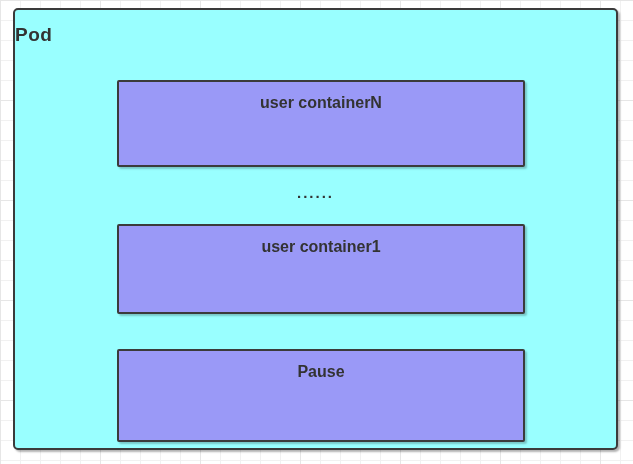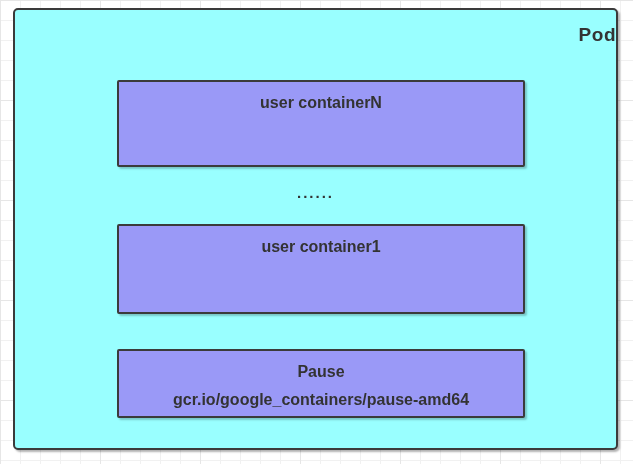--- a/index.html
+++ b/index.html
@@ -30,21 +30,21 @@
     background: #99FFFF;
     border: 2px solid #3B3B3B;
     border-radius: 5px;
     box-shadow: 2px 2px 2px rgba(0,0,0,0.3);
   }
   .pod-title {
     position: absolute;
     left: 0;
     top: 14px;
     width: 100%;
-    text-align: right;
+    text-align: left;
     font-size: 19px;
     font-weight: bold;
     color: #333333;
     letter-spacing: 0.5px;
   }
   .container-box {
     position: absolute;
     left: 102px;
     width: 408px;
     box-sizing: border-box;
@@ -53,21 +53,21 @@
     border-radius: 2px;
     box-shadow: 2px 2px 2px rgba(0,0,0,0.22);
     display: flex;
     flex-direction: column;
     justify-content: space-between;
     padding: 10px 6px;
     gap: 6px;
   }
   .box-n     { top: 70px;  height: 87px; }
   .box-1     { top: 214px; height: 90px; }
-  .box-pause { top: 339px; height: 69px; }
+  .box-pause { top: 339px; height: 93px; }
   .container-line {
     text-align: center;
     font-size: 16px;
     font-weight: bold;
     color: #333333;
     line-height: 22px;
     white-space: nowrap;
   }
   .ellipsis-row {
     position: absolute;
@@ -94,16 +94,15 @@
   </div>
 
   <div class="ellipsis-row">......</div>
 
   <div class="container-box box-1">
     <div class="container-line">user container1</div>
   </div>
 
   <div class="container-box box-pause">
     <div class="container-line">Pause</div>
-    <div class="container-line">gcr.io/google_containers/pause-amd64</div>
   </div>
 
 </div>
 
 </body></html>

